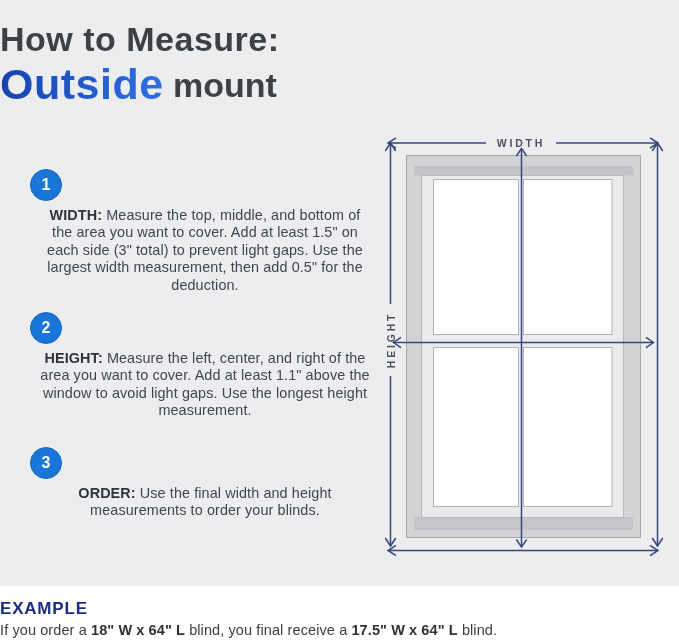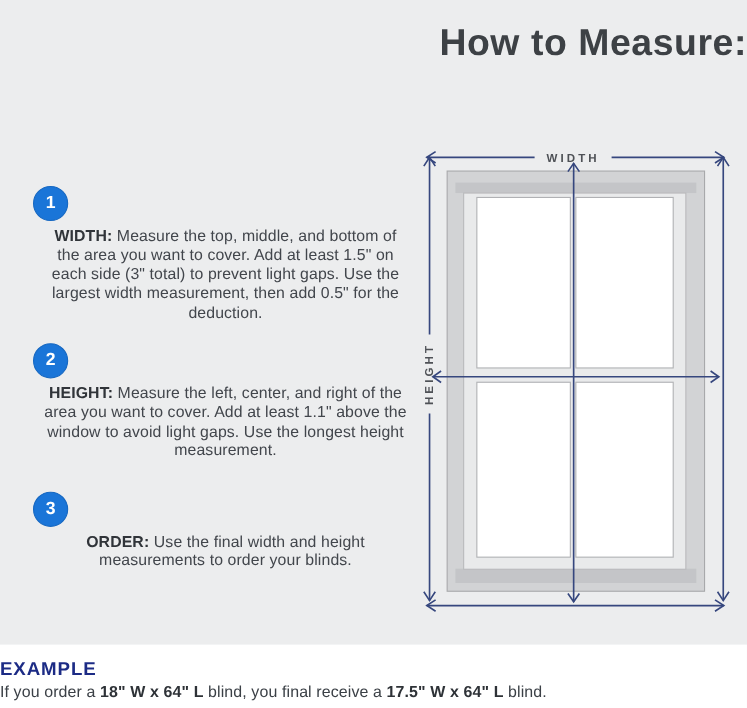--- a/index.html
+++ b/index.html
@@ -3,21 +3,21 @@
 <meta charset="utf-8">
 <style>
   html,body{margin:0;padding:0;}
   body{
     width:679px;height:644px;position:relative;overflow:hidden;
     background:#ecedee;
     font-family:"Liberation Sans",sans-serif;
     -webkit-font-smoothing:antialiased;
   }
   
-  .title-block{position:absolute;top:22px;left:0;width:679px;text-align:right;line-height:1;}
+  .title-block{position:absolute;top:22px;left:0;width:679px;text-align:left;line-height:1;}
   .title-line1{font-size:34px;font-weight:700;color:#3d4145;letter-spacing:0.5px;}
   .title-line2{margin-top:7px;font-size:34px;font-weight:700;color:#3d4145;}
   .title-highlight{
     font-size:43px;font-weight:800;letter-spacing:0.5px;
     background:linear-gradient(90deg,#1743b0,#2e70e4);
     -webkit-background-clip:text;background-clip:text;
     -webkit-text-fill-color:transparent;color:#1d5bd0;
     vertical-align:-2px;
   }
   
@@ -50,20 +50,21 @@
   }
   .footer-title{margin-top:13px;font-size:17px;font-weight:700;color:#1c2b85;letter-spacing:0.8px;}
   .footer-line{margin-top:3px;font-size:14.5px;color:#3b4046;letter-spacing:0.1px;}
   .footer-line b{font-weight:700;color:#2e3237;}
 </style>
 </head>
 <body>
 
 <div class="title-block">
   <div class="title-line1">How to Measure:</div>
+  <div class="title-line2"><span class="title-highlight">Outside</span><span> mount</span></div>
 </div>
 
 <div class="step step-1">
   <div class="badge">1</div>
   <p><b>WIDTH:</b>
     <span>Measure the top, middle, and bottom of the area you want to cover. Add at least 1.5" on each side (3" total) to prevent light gaps. Use the largest width measurement, then add 0.5" for the deduction.</span></p>
 </div>
 
 <div class="step step-2">
   <div class="badge">2</div>

